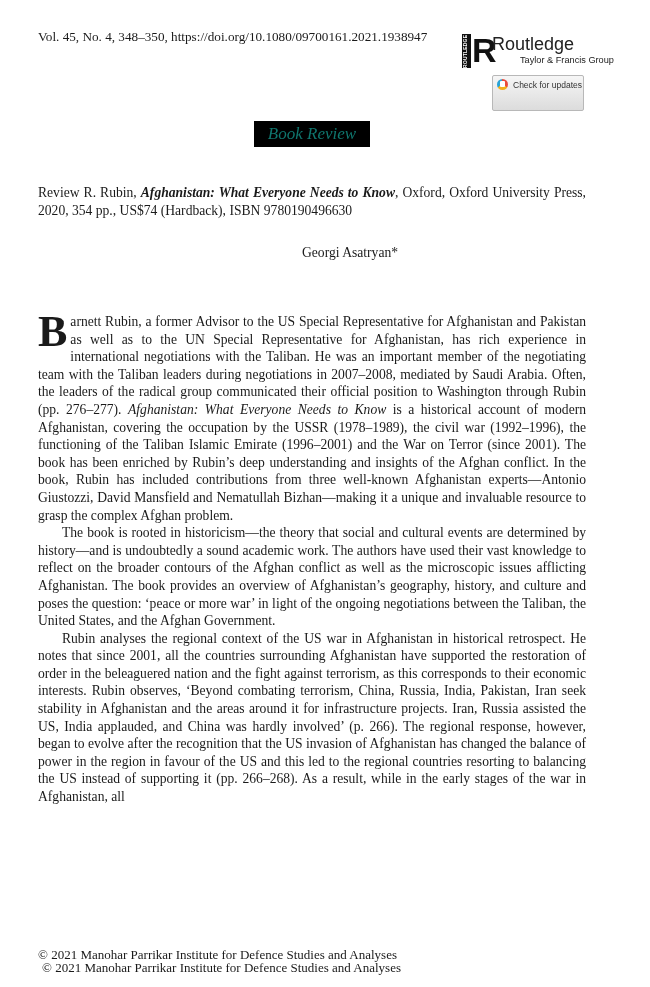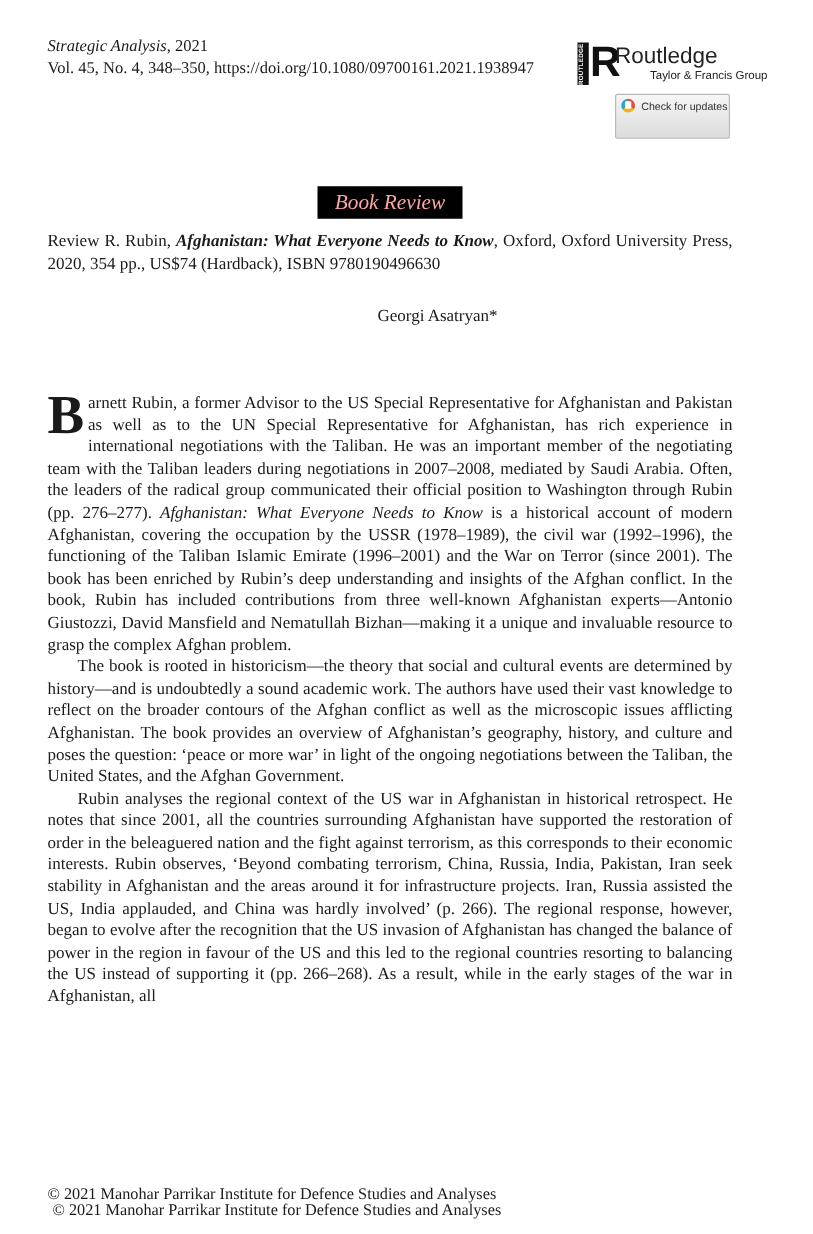--- a/index.html
+++ b/index.html
@@ -13,37 +13,36 @@
                 transform: rotate(180deg); text-align:center; font-weight:bold; letter-spacing:0.2px;}
   .logo .r { position: absolute; left: 10px; top: -2px; font-family:"Liberation Sans",sans-serif; font-weight:bold; font-size:34px; line-height:36px; color:#111; }
   .logo .name { position:absolute; left: 30px; top: 0px; font-family:"Liberation Sans",sans-serif; font-size:18px; line-height:20px; color:#222; }
   .logo .sub { position:absolute; left: 30px; top: 21px; font-family:"Liberation Sans",sans-serif; font-size:9.2px; line-height:11px; color:#222; white-space:nowrap;margin-left:28px;}
   .updates { position:absolute; left: 492px; top: 75px; width: 92px; height: 36px; border:1px solid #b8b8b8;
              background: linear-gradient(#f6f6f6,#dcdcdc); border-radius:2px; font-family:"Liberation Sans",sans-serif;
              font-size:8.5px; line-height:18px; color:#333; box-sizing:border-box; padding-left:20px; }
   .updates .ico { position:absolute; left:4px; top:3px; width:11px; height:11px; border-radius:50%;
                   background: conic-gradient(#e94b3c 0 33%, #f2b01e 0 66%, #2aa3d6 0); }
   .updates .ico::after { content:""; position:absolute; left:3px; top:2px; width:5px; height:6px; background:#fff; border-radius:1px;}
-  .badge { position:absolute; left: 254px; top: 121px; width: 116px; height: 26px; background:#000; color:#fca5a5;
-           font-style: italic; font-size: 17px; line-height: 26px; text-align:center;margin-top:28px; }
+  .badge { position:absolute; left: 254px; top: 121px; width: 116px; height: 26px; background:#000; color:#0f766e;
+           font-style: italic; font-size: 17px; line-height: 26px; text-align:center; }
   .citation { position:absolute; left: 38px; top: 184px; width: 548px; font-size: 13.6px; line-height: 18px; text-align: justify; }
   .citation .title { font-weight: bold; font-style: italic; }
   .author { position:absolute; left: 0; width: 650px; top: 245px; text-align:center; font-size: 13.6px; margin-left: 25px; }
   .body { position:absolute; left: 38px; top: 313px; width: 548px; font-size: 13.6px; line-height: 17.6px; text-align: justify; }
   .body p { margin: 0; }
   .body p.indent { text-indent: 24px; font-family: Liberation Serif, serif; }
   .dropcap { float:left; font-size: 44px; line-height: 34px; font-weight: bold; margin: 2px 3px 0 0; }
   .footer { position:absolute; left: 38px; top: 948px; font-size: 13px; line-height: 13px; }
   .footer .l2 { padding-left: 4px; }
 </style>
 </head>
 <body>
 
 <div class="header">
-  <div><span class="journal">Strategic Analysis</span><span>, 2021</span></div>
   <div>Vol. 45, No. 4, 348–350, https://doi.org/10.1080/09700161.2021.1938947</div>
 </div>
 
 <div class="logo">
   <div class="side">ROUTLEDGE</div>
   <div class="r">R</div>
   <div class="name">Routledge</div>
   <div class="sub">Taylor &amp; Francis Group</div>
 </div>
 

